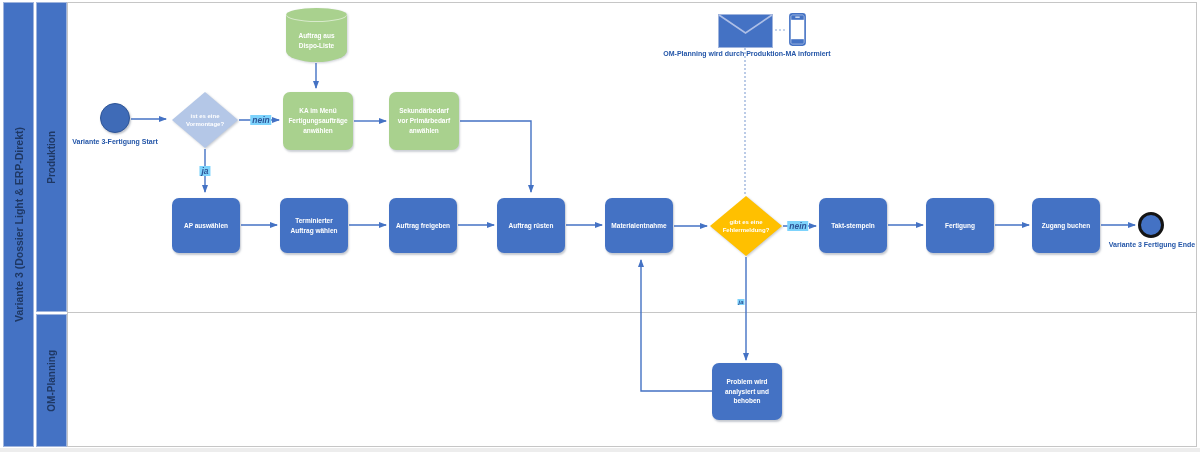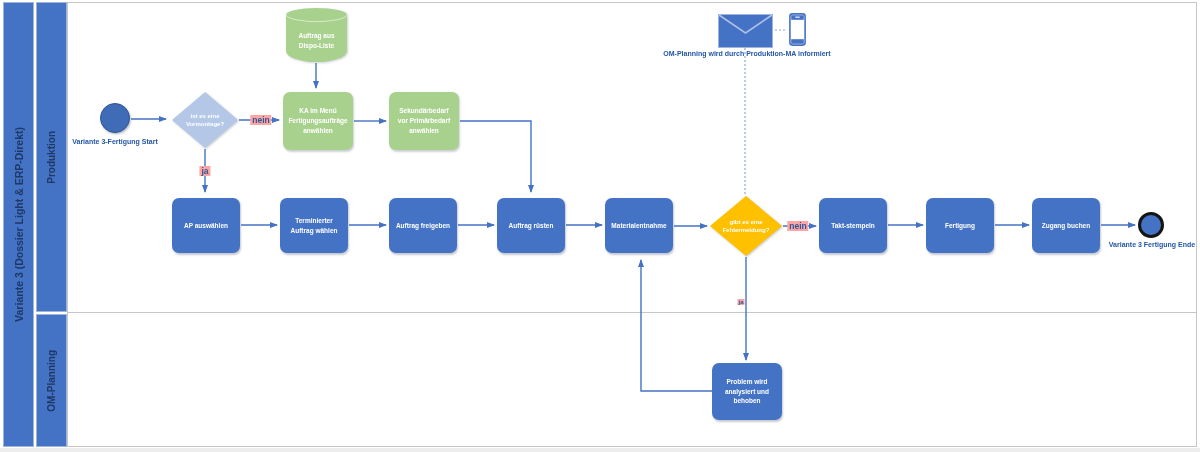--- a/index.html
+++ b/index.html
@@ -33,21 +33,21 @@
   .event-end { width:26px; height:26px; border-radius:50%; background:#4472C4; border:3px solid #141414; }
 
   
   .cylinder { position:absolute; left:286px; top:8px; width:61px; height:54px; z-index:2; filter:drop-shadow(1px 1.5px 1px rgba(90,100,120,0.3)); }
   .cyl-body { position:absolute; left:0; right:0; top:7px; bottom:0; background:#A9D18E; border-radius:0 0 50% 50% / 0 0 11px 11px; }
   .cyl-top { position:absolute; left:0; right:0; top:0; height:14px; background:#A9D18E; border-radius:50%; box-shadow:inset 0 -1px 0 rgba(255,255,255,0.55); }
   .cyl-label { position:absolute; left:0; right:0; top:14px; bottom:2px; display:flex; align-items:center; justify-content:center; text-align:center; color:#ffffff; font-size:6.5px; font-weight:600; line-height:1.5; padding:0 6px; }
 
   
   .flabel { position:absolute; z-index:3; color:#2456A8; font-weight:bold; font-size:7px; white-space:nowrap; transform:translateX(-50%); }
-  .edge-label { position:absolute; z-index:3; color:#2E5597; font-weight:bold; font-size:8.5px; background:#fca5a5; padding:0 2px; transform:translate(-50%,-50%); }
+  .edge-label { position:absolute; z-index:3; color:#2E5597; font-weight:bold; font-size:8.5px; background:#7dd3fc; padding:0 2px; transform:translate(-50%,-50%);font-style:italic; }
   .edge-label.tiny { font-size:6px; padding:0 1px; }
 
   .icon-wrap { position:absolute; z-index:2; }
 </style>
 </head>
 <body>
 
 <div class="stage">
 
   <div class="band pool-title-band">

